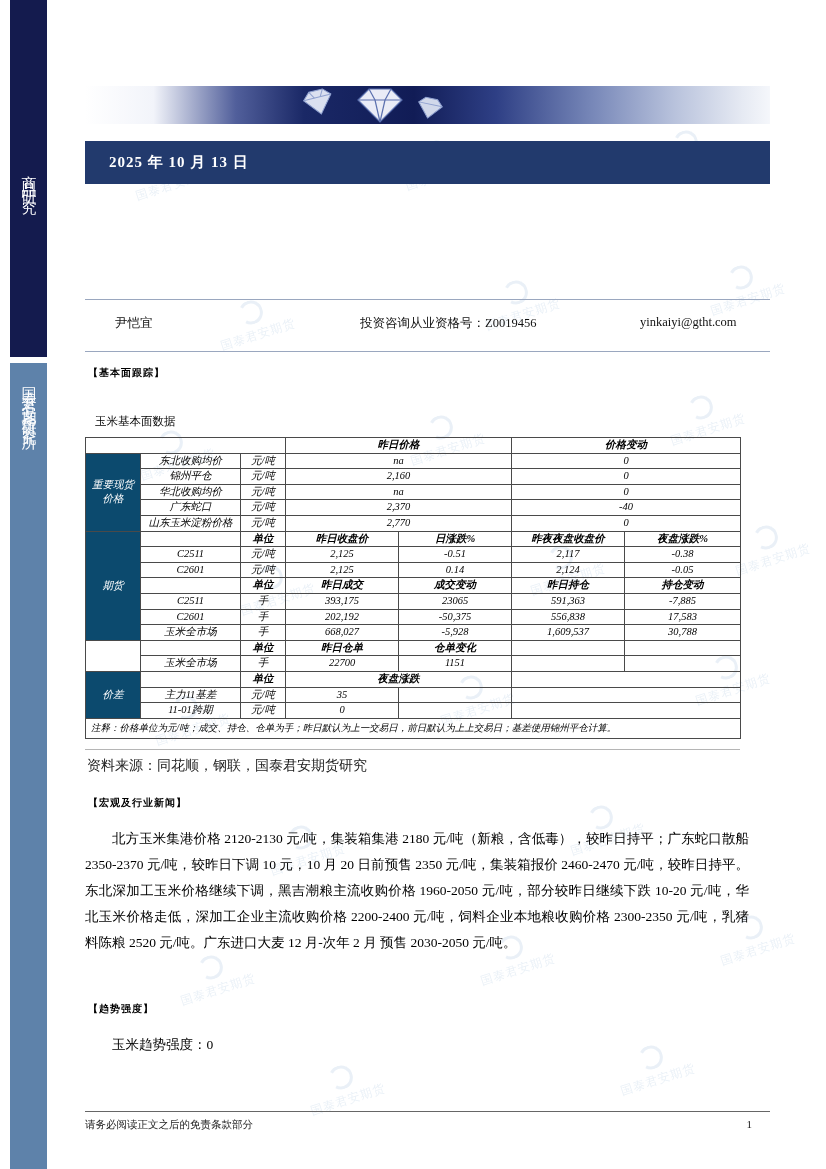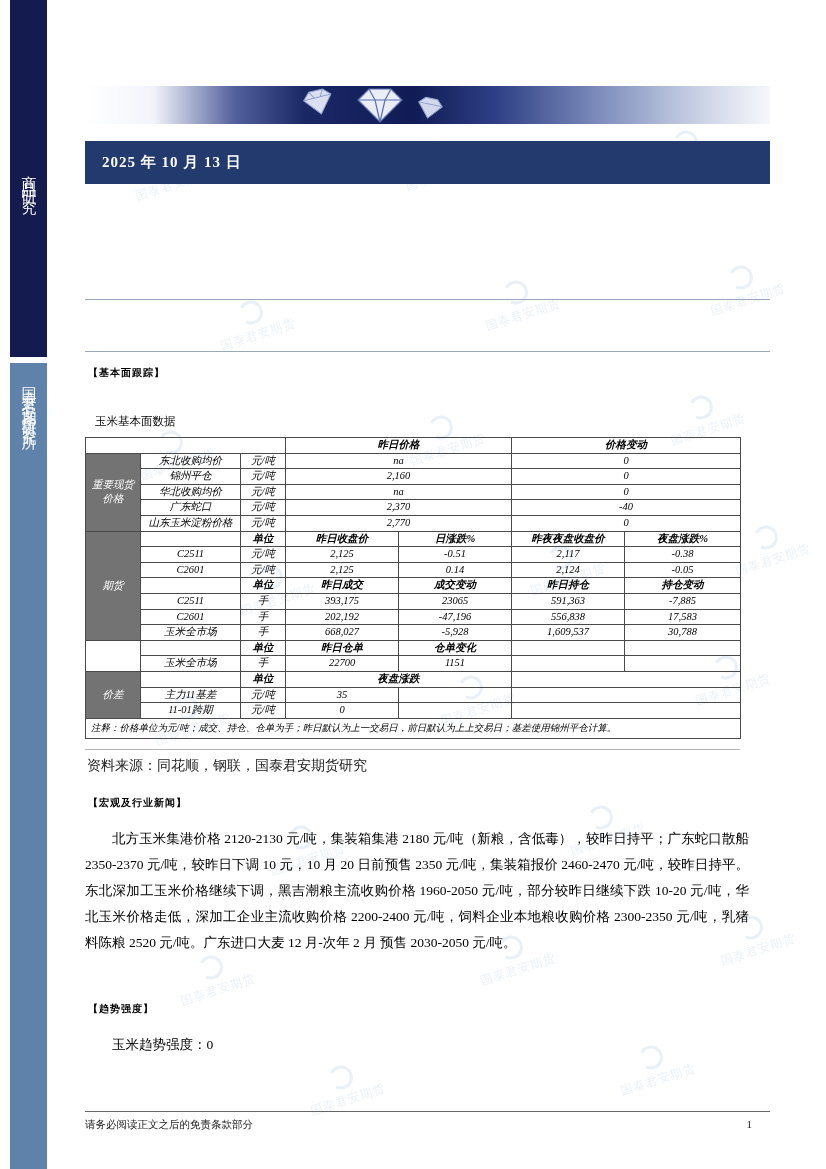--- a/index.html
+++ b/index.html
@@ -22,21 +22,21 @@
            font-size:15px; letter-spacing:8px; font-family:"Liberation Serif","DejaVu Serif",serif; }
   .side-bottom .vtext { letter-spacing:6px; }
 
   
   .banner { left:85px; top:86px; width:685px; height:38px;
     background:linear-gradient(90deg,#ffffff 0%,#f2f4fa 10%,#515f9b 22%,#1a2866 32%,#111c56 48%,#2e3f85 60%,#7787b8 74%,#b8c2dc 86%,#e6eaf3 96%,#f5f7fb 100%); }
   .banner svg { position:absolute; left:195px; top:1px; }
 
   
   .datebar { left:85px; top:141px; width:685px; height:43px; background:#223a6d; color:#ffffff;
-             font-weight:bold; font-size:15px; line-height:43px; padding-left:17px; letter-spacing:1px; }
+             font-weight:bold; font-size:15px; line-height:43px; padding-left:24px; letter-spacing:1px; }
 
   .title { left:85px; top:243px; width:685px; text-align:center; font-size:22px; font-weight:bold;
            color:#1d3a70; letter-spacing:2px; }
 
   .rule { height:0; border-top:1px solid #9aa7bf; }
   .rule1 { left:85px; top:299px; width:685px; }
   .rule2 { left:85px; top:351px; width:685px; }
 
   .authorrow { left:85px; top:315px; width:685px; height:20px; font-size:12.5px; color:#111; }
   .authorrow span { position:absolute; white-space:nowrap; }
@@ -46,21 +46,21 @@
 
   .h-sec { font-size:10px; font-weight:bold; color:#000; letter-spacing:1px; }
   .h-fund { left:88px; top:366px; }
   .caption { left:95px; top:414px; font-size:11.5px; }
 
   
   .tablewrap { left:85px; top:437px; }
   .ftable { border-collapse:collapse; table-layout:fixed; width:655px; font-size:10.5px; border:1.5px solid #2b2b2b; background:transparent;font-style:italic; }
   .ftable td { border:0.8px solid #4a4a4a; padding:1px 3px; text-align:center; height:14px; line-height:1.2;
                overflow:hidden; white-space:nowrap; color:#000; }
-  .ftable td.cat { background:#737373; color:#ffffff; white-space:normal; line-height:1.3;margin-top:32px; }
+  .ftable td.cat { background:#0c4a6e; color:#ffffff; white-space:normal; line-height:1.3;margin-top:32px; }
   .ftable td.hdr { font-weight:bold; }
   .ftable td.note { text-align:left; font-size:9.5px; white-space:normal; height:auto; padding:3px 5px; line-height:1.35; }
   .ftable tr.sep td { border-top:1.8px solid #111; }
 
   .srcdivider { left:85px; top:749px; width:655px; border-top:1px solid #b5b5b5; }
   .source { left:87px; top:757px; font-size:14px; color:#222; }
 
   .h-news { left:88px; top:796px; }
   .news-body { left:85px; top:826px; width:664px; font-size:13.5px; line-height:26px;
                text-align:justify; text-indent:2em; color:#000; }
@@ -107,20 +107,25 @@
       </g>
     </svg>
   </div>
 
   <div class="abs datebar">
     <span>2025 年 10 月 13 日</span>
   </div>
 
 
   <div class="abs rule rule1"></div>
+  <div class="abs authorrow">
+    <span class="a-name">尹恺宜</span>
+    <span class="a-cred">投资咨询从业资格号：Z0019456</span>
+    <span class="a-mail">yinkaiyi@gtht.com</span>
+  </div>
   <div class="abs rule rule2"></div>
 
   <div class="abs h-sec h-fund">【基本面跟踪】</div>
   <div class="abs caption">玉米基本面数据</div>
 
   <div class="abs tablewrap">
     <table class="ftable">
       <colgroup>
           <col style="width: 55px;">
           <col style="width: 100px;">
@@ -205,21 +210,21 @@
             <td>手</td>
             <td>393,175</td>
             <td>23065</td>
             <td>591,363</td>
             <td>-7,885</td>
           </tr>
           <tr>
             <td>C2601</td>
             <td>手</td>
             <td>202,192</td>
-            <td>-47,196</td>
+            <td>-50,375</td>
             <td>556,838</td>
             <td>17,583</td>
           </tr>
           <tr>
             <td>玉米全市场</td>
             <td>手</td>
             <td>668,027</td>
             <td>-5,928</td>
             <td>1,609,537</td>
             <td>30,788</td>

